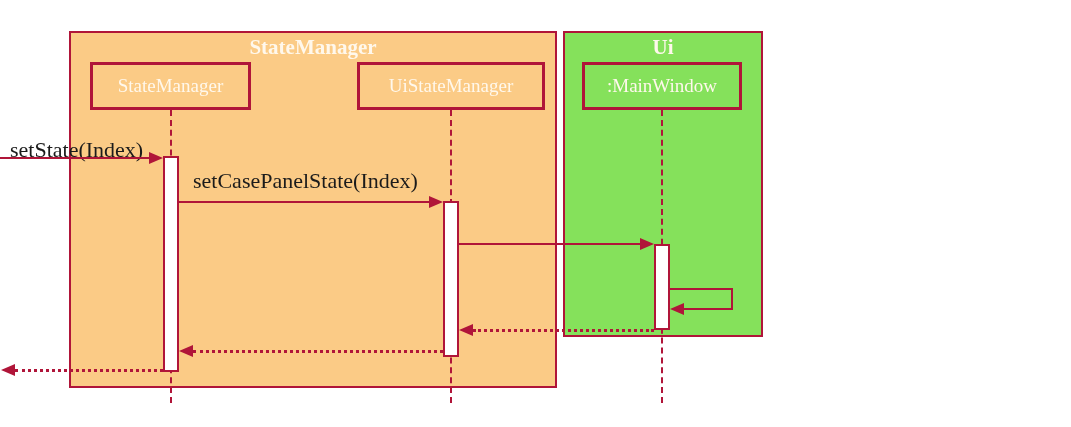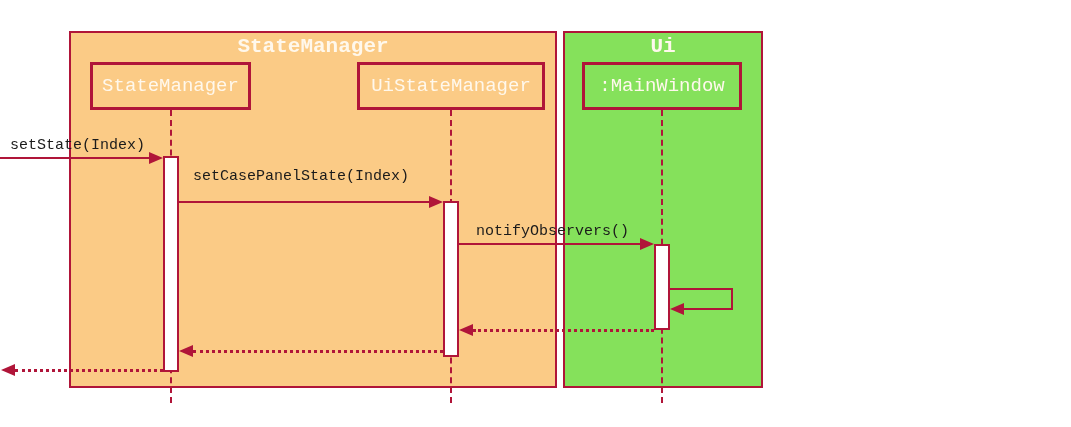--- a/index.html
+++ b/index.html
@@ -7,50 +7,50 @@
     --frame-ui-fill:#85E15B;
     --line:#B01539;
     --message-text:#1b1b1b;
     --participant-text:#FFF8EC;
     --activation-fill:#FFFFFF;
   }
   *{margin:0;padding:0;box-sizing:border-box;}
   body{background:#fff;}
   .canvas{
     position:relative;width:1071px;height:427px;background:#ffffff;
-    font-family:Liberation Mono, monospace;overflow:hidden;
+    font-family:Liberation Serif, serif;overflow:hidden;
   }
   .abs{position:absolute;}
   .frame{border:2px solid var(--line);}
   .frame-title{
     position:absolute;left:0;top:2px;width:100%;text-align:center;
     font-size:21px;font-weight:bold;color:var(--participant-text);
   }
   .pbox{
     border:3px solid var(--line);display:flex;align-items:center;justify-content:center;
     font-size:19px;color:var(--participant-text);
   }
   .lifeline{width:0;border-left:2px dashed var(--line);}
   .activation{background:var(--activation-fill);border:2px solid var(--line);}
   .mline{height:0;border-top:2px solid var(--line);}
   .mline.dotted{border-top-style:dotted;border-top-width:3px;}
   .vline{width:0;border-left:2px solid var(--line);}
-  .mlabel{font-size:15px;color:var(--message-text);white-space:nowrap;}
+  .mlabel{font-size:22px;color:var(--message-text);white-space:nowrap;}
   .arr-right{width:0;height:0;border-top:6px solid transparent;border-bottom:6px solid transparent;border-left:14px solid var(--line);}
   .arr-left{width:0;height:0;border-top:6px solid transparent;border-bottom:6px solid transparent;border-right:14px solid var(--line);}
 </style>
 </head>
 <body>
 
 <div class="canvas">
 
   <div class="abs frame" style="left:69px;top:31px;width:488px;height:357px;background:var(--frame-statemanager-fill);">
     <div class="frame-title">StateManager</div>
   </div>
-  <div class="abs frame" style="left:563px;top:31px;width:200px;height:357px;background:var(--frame-ui-fill);">
+  <div class="abs frame" style="left:563px;top:31px;width:200px;height:306px;background:var(--frame-ui-fill);">
     <div class="frame-title">Ui</div>
   </div>
 
   <div class="abs lifeline" style="left:170px;top:110px;height:293px;"></div>
   <div class="abs lifeline" style="left:450px;top:110px;height:293px;"></div>
   <div class="abs lifeline" style="left:661px;top:110px;height:293px;"></div>
 
   <div class="abs pbox" style="left:90px;top:62px;width:161px;height:48px;background:var(--frame-statemanager-fill);">
     <span>StateManager</span>
   </div>
@@ -66,21 +66,20 @@
   <div class="abs activation" style="left:654px;top:244px;width:16px;height:86px;"></div>
 
   <div class="abs mlabel" style="left:10px;top:137px;">setState(Index)</div>
   <div class="abs mline" style="left:0px;top:157px;width:152px;"></div>
   <div class="abs arr-right" style="left:149px;top:152px;"></div>
 
   <div class="abs mlabel" style="left:193px;top:168px;">setCasePanelState(Index)</div>
   <div class="abs mline" style="left:179px;top:201px;width:252px;"></div>
   <div class="abs arr-right" style="left:429px;top:196px;"></div>
 
-  <div class="abs mlabel" style="left:476px;top:223px;">notifyObservers()</div>
   <div class="abs mline" style="left:459px;top:243px;width:182px;"></div>
   <div class="abs arr-right" style="left:640px;top:238px;"></div>
 
   <div class="abs mline" style="left:670px;top:288px;width:63px;"></div>
   <div class="abs vline" style="left:731px;top:288px;height:22px;"></div>
   <div class="abs mline" style="left:684px;top:308px;width:49px;"></div>
   <div class="abs arr-left" style="left:670px;top:303px;"></div>
 
   <div class="abs mline dotted" style="left:473px;top:329px;width:181px;"></div>
   <div class="abs arr-left" style="left:459px;top:324px;"></div>

